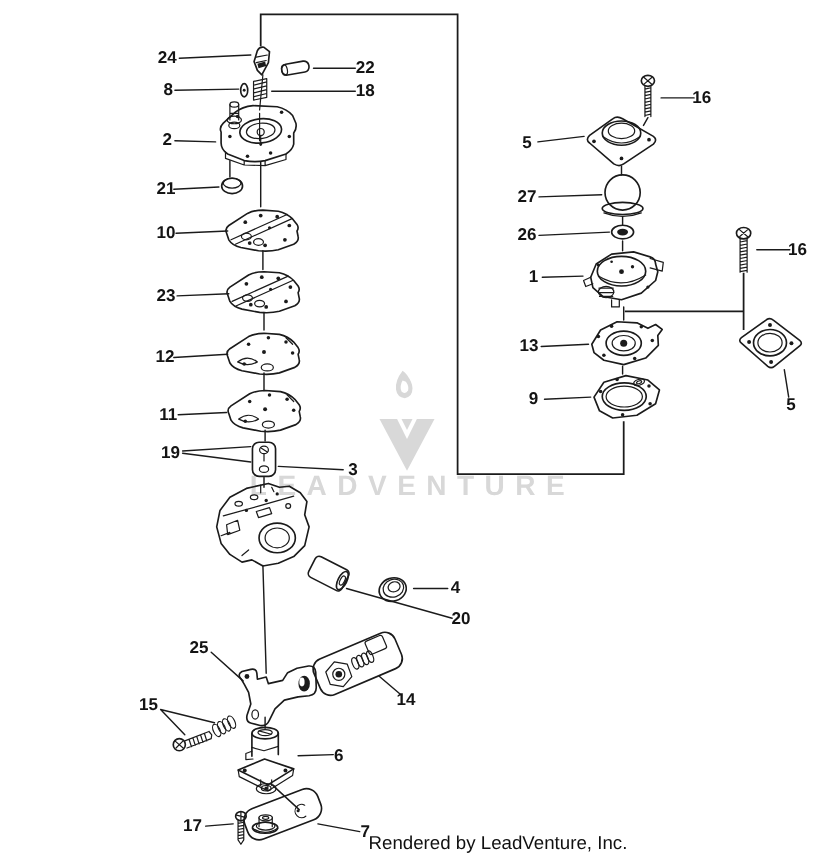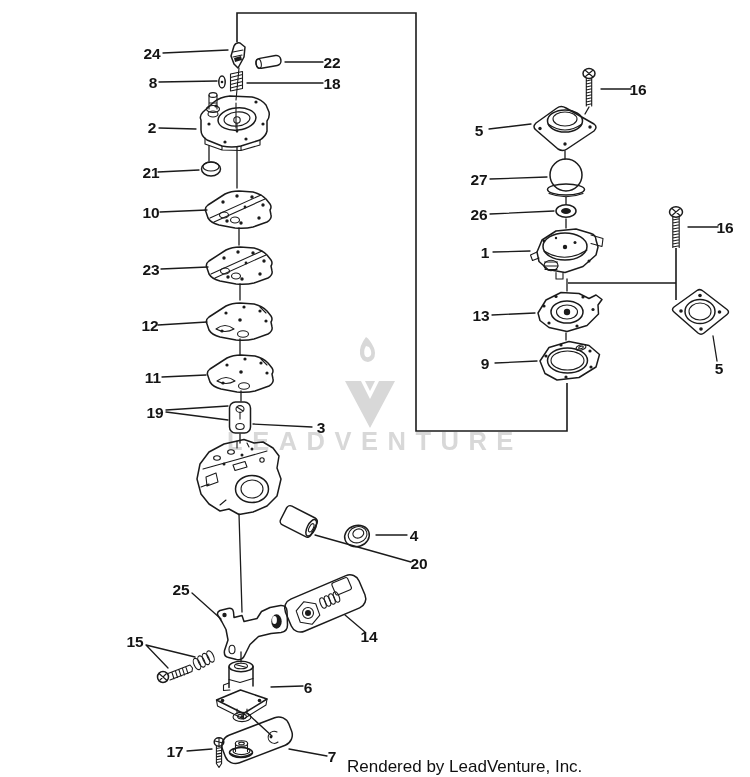--- a/index.html
+++ b/index.html
@@ -9,21 +9,21 @@
   .ol{fill:none;stroke:#1b1b1b;stroke-width:1.5;stroke-linejoin:round;stroke-linecap:round;}
   .d {fill:none;stroke:#1b1b1b;stroke-width:1.1;stroke-linejoin:round;stroke-linecap:round;}
   .lead{fill:none;stroke:#1b1b1b;stroke-width:1.3;stroke-linecap:round;}
   .conn{fill:none;stroke:#1b1b1b;stroke-width:1.6;stroke-linejoin:miter;}
   .dot{fill:#1b1b1b;stroke:none;}
   .wh{fill:#ffffff;stroke:none;}
   .lbl{font:600 15.5px "Liberation Sans",sans-serif;fill:#141414;}
   .wm{fill:#d8d8d8;stroke:none;}
   .wmtext{font:700 25.5px "Liberation Sans",sans-serif;fill:#d8d8d8;letter-spacing:9.5px;}
   .footer{position:absolute;left:335px;top:757px;font-size:17px;line-height:20px;color:#101010;
-          font-family:"Liberation Sans",sans-serif;margin-left:12px;}
+          font-family:"Liberation Sans",sans-serif;}
 </style>
 </head>
 <body>
 
 <div class="stage">
 <svg width="750" height="777" viewBox="0 0 750 777">
 
   <g>
     <path class="wm" d="M366,337 Q359,346 360,354 Q361,361 368,362 Q375,361 375,353 Q375,348 370,341 Q368,338 366,337 Z"></path>
     <path class="wh" d="M366,346 Q363,351 365,356 Q368,359 371,355 Q372,351 369,347 Z"></path>

